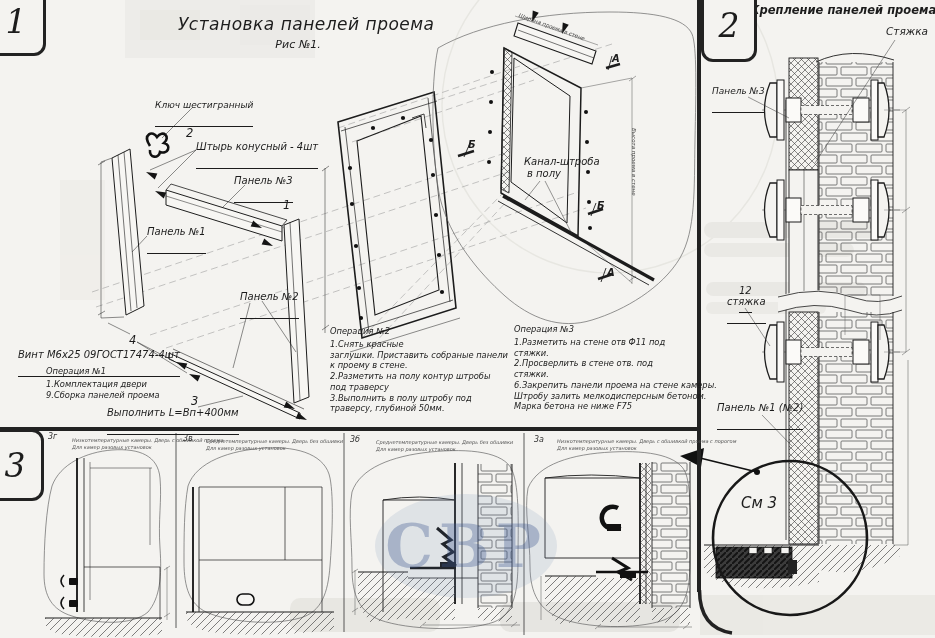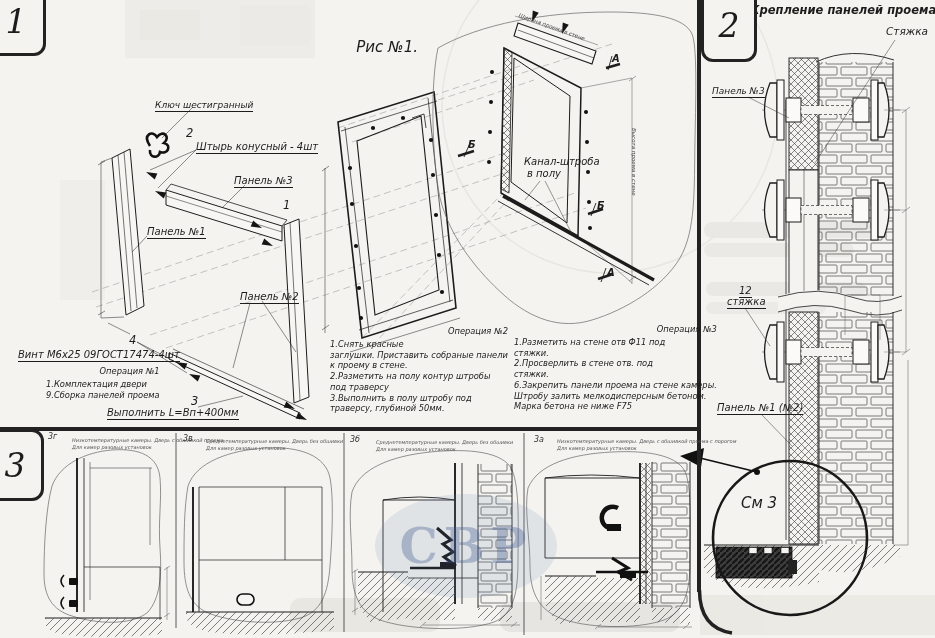--- a/index.html
+++ b/index.html
@@ -1,42 +1,42 @@
 <!DOCTYPE html>
 <html><head>
 <meta charset="utf-8">
 <style>
   html,body{margin:0;padding:0;background:#fff;}
   .page{position:relative;width:935px;height:638px;overflow:hidden;
         background:#f4f3f0;font-family:"DejaVu Sans",sans-serif;color:#1c1c1c;}
   svg.draw{position:absolute;left:0;top:0;z-index:1;}
   .txt{position:absolute;z-index:3;white-space:nowrap;font-style:italic;color:#1c1c1c;}
-  .u{border-bottom:1px solid #1c1c1c;padding-bottom:1px;}
+  .u{border-bottom:1px solid #1c1c1c;padding-bottom:16px;}
   .title1{font-size:17px;width:240px;text-align:center;letter-spacing:.5px;}
-  .title2{font-size:15px;width:240px;text-align:right;}
+  .title2{font-size:11px;width:240px;text-align:center;}
   .lbl{font-size:10px;}
   .lbl9{font-size:9px;}
   .item{font-size:11.5px;}
   .marker{font-size:10px;font-weight:bold;}
   .op{position:absolute;z-index:3;font-style:italic;font-size:8.3px;line-height:1.3;white-space:nowrap;}
-  .op .opt{margin-bottom:2px;text-align:right;}
+  .op .opt{margin-bottom:2px;}
   .fig2title{font-size:11.5px;width:185px;text-align:center;font-weight:bold;}
   .dimtxt{font-size:5.5px;color:#444;z-index:3;position:absolute;font-style:italic;white-space:nowrap;}
   .badge{position:absolute;z-index:4;border:3.5px solid #222;border-radius:12px;
          background:#f4f3f0;display:flex;align-items:center;justify-content:center;
          font-family:"DejaVu Serif",serif;font-style:italic;font-size:33px;color:#1c1c1c;}
   .vline{position:absolute;z-index:2;background:#222;}
   .hline{position:absolute;z-index:2;background:#222;}
   .subid{font-size:8px;color:#333;}
   .subcap{position:absolute;z-index:3;font-style:italic;font-size:5px;line-height:1.4;color:#555;white-space:nowrap;}
   .see3{font-size:15px;z-index:4;}
   .wmark{position:absolute;left:375px;top:494px;width:182px;height:104px;z-index:2;
          border-radius:50%;background:rgba(120,140,178,.16);
          display:flex;align-items:center;justify-content:center;
-         font-family:"DejaVu Serif",serif;font-weight:bold;font-size:48px;letter-spacing:6px;
+         font-family:"DejaVu Serif",serif;font-weight:bold;font-size:60px;letter-spacing:6px;
          color:rgba(62,88,145,.34);}
   .rot{transform-origin:left top;}
 </style>
 </head>
 <body>
 
 <div class="page">
 
   <svg class="draw" width="935" height="638" viewBox="0 0 935 638">
     <defs>
@@ -312,20 +312,21 @@
   <div class="badge" style="left:-14px;top:-14px;width:54px;height:64px">
     <span>1</span>
   </div>
   <div class="badge" style="left:701px;top:-12px;width:50px;height:68px">
     <span>2</span>
   </div>
   <div class="badge" style="left:-14px;top:429px;width:52px;height:66px">
     <span>3</span>
   </div>
 
+  <div class="txt title1" style="left:178px;top:14px">Установка панелей проема</div>
   <div class="txt title2" style="left:178px;top:38px">Рис №1.</div>
 
   <div class="txt lbl9 u" style="left:155px;top:100px">Ключ шестигранный</div>
   <div class="txt item" style="left:186px;top:126px">2</div>
   <div class="txt lbl u" style="left:196px;top:141px">Штырь конусный - 4шт</div>
   <div class="txt lbl u" style="left:234px;top:175px">Панель №3</div>
   <div class="txt item" style="left:283px;top:198px">1</div>
   <div class="txt lbl u" style="left:147px;top:226px">Панель №1</div>
   <div class="txt lbl u" style="left:240px;top:291px">Панель №2</div>
   <div class="txt lbl u" style="left:18px;top:349px">Винт М6х25 09ГОСТ17474-4шт</div>

